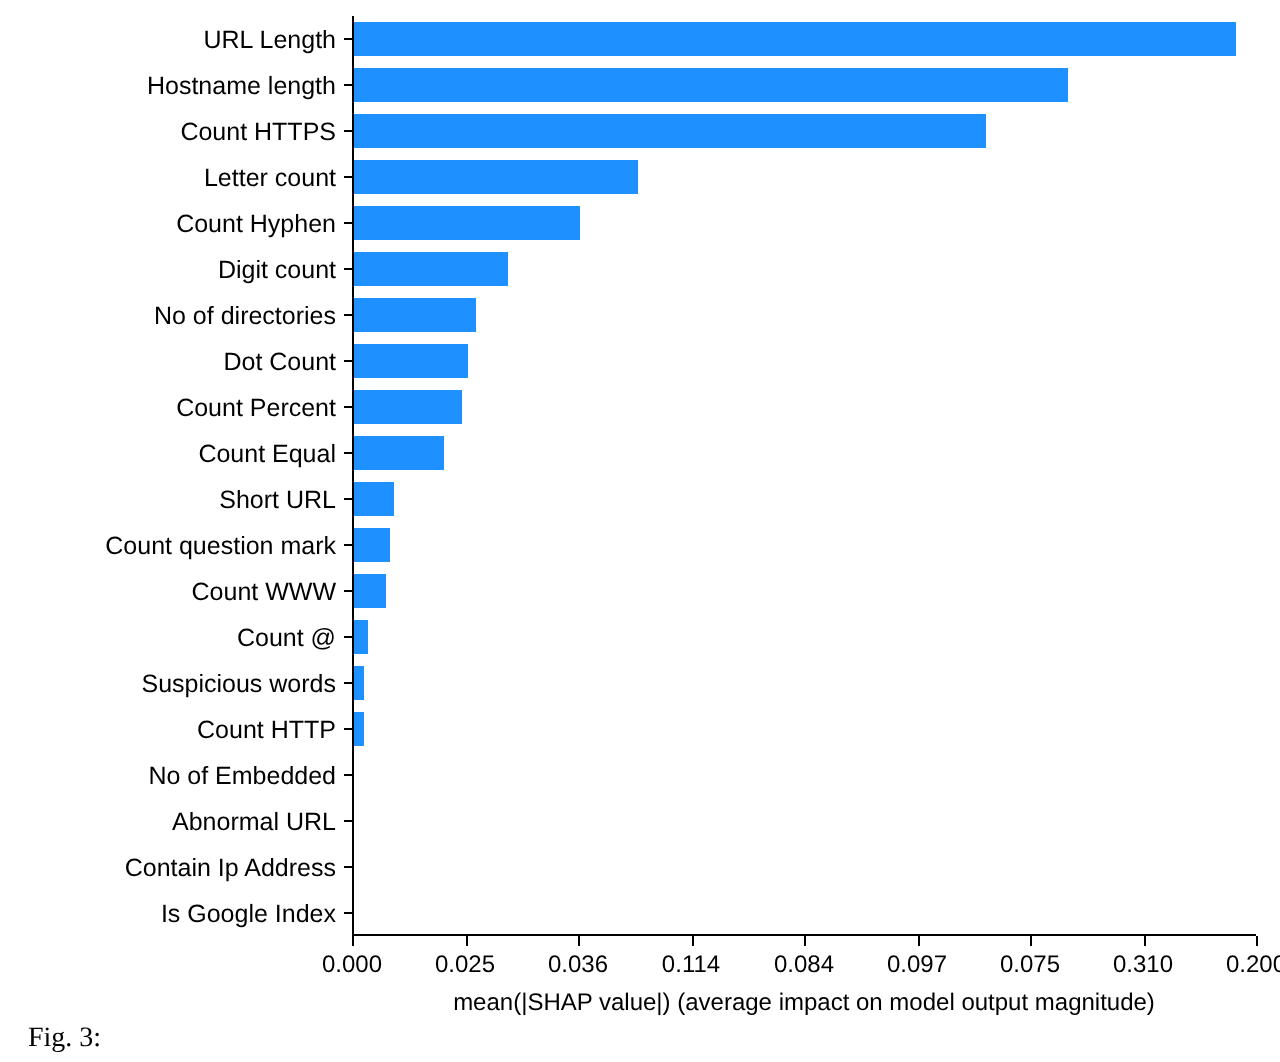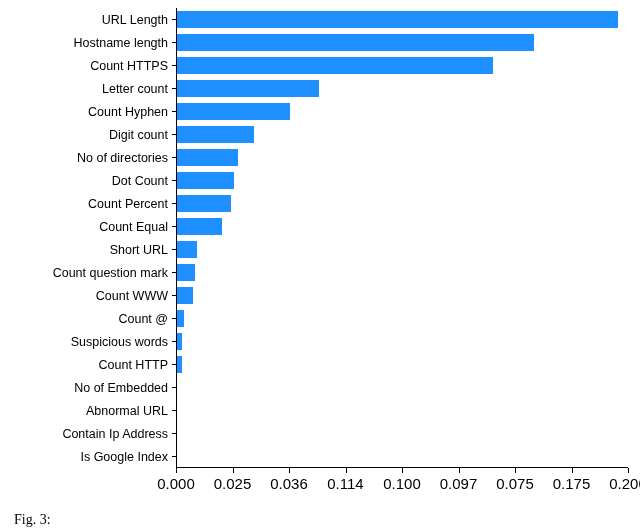--- a/index.html
+++ b/index.html
@@ -65,21 +65,21 @@
     .x-tick {
       position: absolute;
       top: 0;
       width: 1px;
       height: 5px;
       background: #000;
     }
     .x-label {
       position: absolute;
       top: 7px;
-      font-size: 15px;
+      font-size: 12px;
       color: #000;
       transform: translateX(-50%);
     }
     .x-title {
       position: absolute;
       left: 176px;
       top: 486px;
       width: 452px;
       text-align: center;
       font-size: 12px;
@@ -184,30 +184,31 @@
   <div class="x-axis" id="x-axis">
       <div class="x-tick" style="left: 0px;"></div>
       <div class="x-label" style="left: 0px;">0.000</div>
       <div class="x-tick" style="left: 56.5px;"></div>
       <div class="x-label" style="left: 56.5px;">0.025</div>
       <div class="x-tick" style="left: 113px;"></div>
       <div class="x-label" style="left: 113px;">0.036</div>
       <div class="x-tick" style="left: 169.5px;"></div>
       <div class="x-label" style="left: 169.5px;">0.114</div>
       <div class="x-tick" style="left: 226px;"></div>
-      <div class="x-label" style="left: 226px;">0.100</div>
+      <div class="x-label" style="left: 226px;">0.084</div>
       <div class="x-tick" style="left: 282.5px;"></div>
       <div class="x-label" style="left: 282.5px;">0.097</div>
       <div class="x-tick" style="left: 339px;"></div>
       <div class="x-label" style="left: 339px;">0.075</div>
       <div class="x-tick" style="left: 395.5px;"></div>
-      <div class="x-label" style="left: 395.5px;">0.175</div>
+      <div class="x-label" style="left: 395.5px;">0.310</div>
       <div class="x-tick" style="left: 452px;"></div>
       <div class="x-label" style="left: 452px;">0.200</div>
     </div>
+  <div class="x-title">mean(|SHAP value|) (average impact on model output magnitude)</div>
 <div class="y-label" style="top: 3.5px; line-height: 16px; position: absolute; right: 472px;">URL Length</div>
     <div class="y-label" style="top: 26.5px; line-height: 16px; position: absolute; right: 472px;">Hostname length</div>
     <div class="y-label" style="top: 49.5px; line-height: 16px; position: absolute; right: 472px;">Count HTTPS</div>
     <div class="y-label" style="top: 72.5px; line-height: 16px; position: absolute; right: 472px;">Letter count</div>
     <div class="y-label" style="top: 95.5px; line-height: 16px; position: absolute; right: 472px;">Count Hyphen</div>
     <div class="y-label" style="top: 118.5px; line-height: 16px; position: absolute; right: 472px;">Digit count</div>
     <div class="y-label" style="top: 141.5px; line-height: 16px; position: absolute; right: 472px;">No of directories</div>
     <div class="y-label" style="top: 164.5px; line-height: 16px; position: absolute; right: 472px;">Dot Count</div>
     <div class="y-label" style="top: 187.5px; line-height: 16px; position: absolute; right: 472px;">Count Percent</div>
     <div class="y-label" style="top: 210.5px; line-height: 16px; position: absolute; right: 472px;">Count Equal</div>

